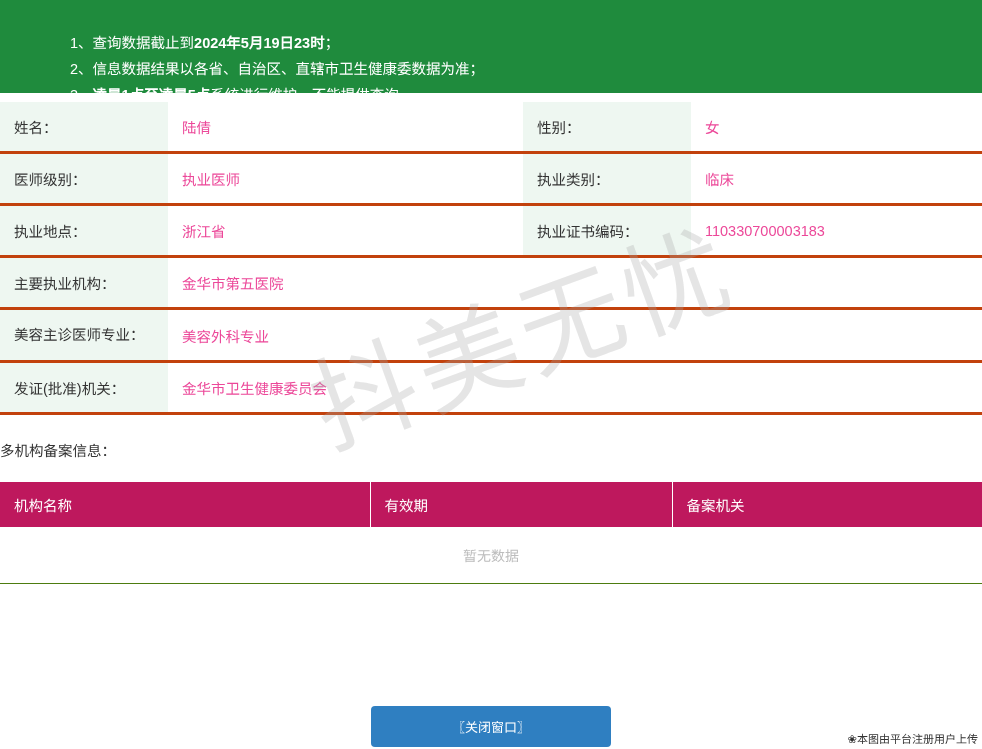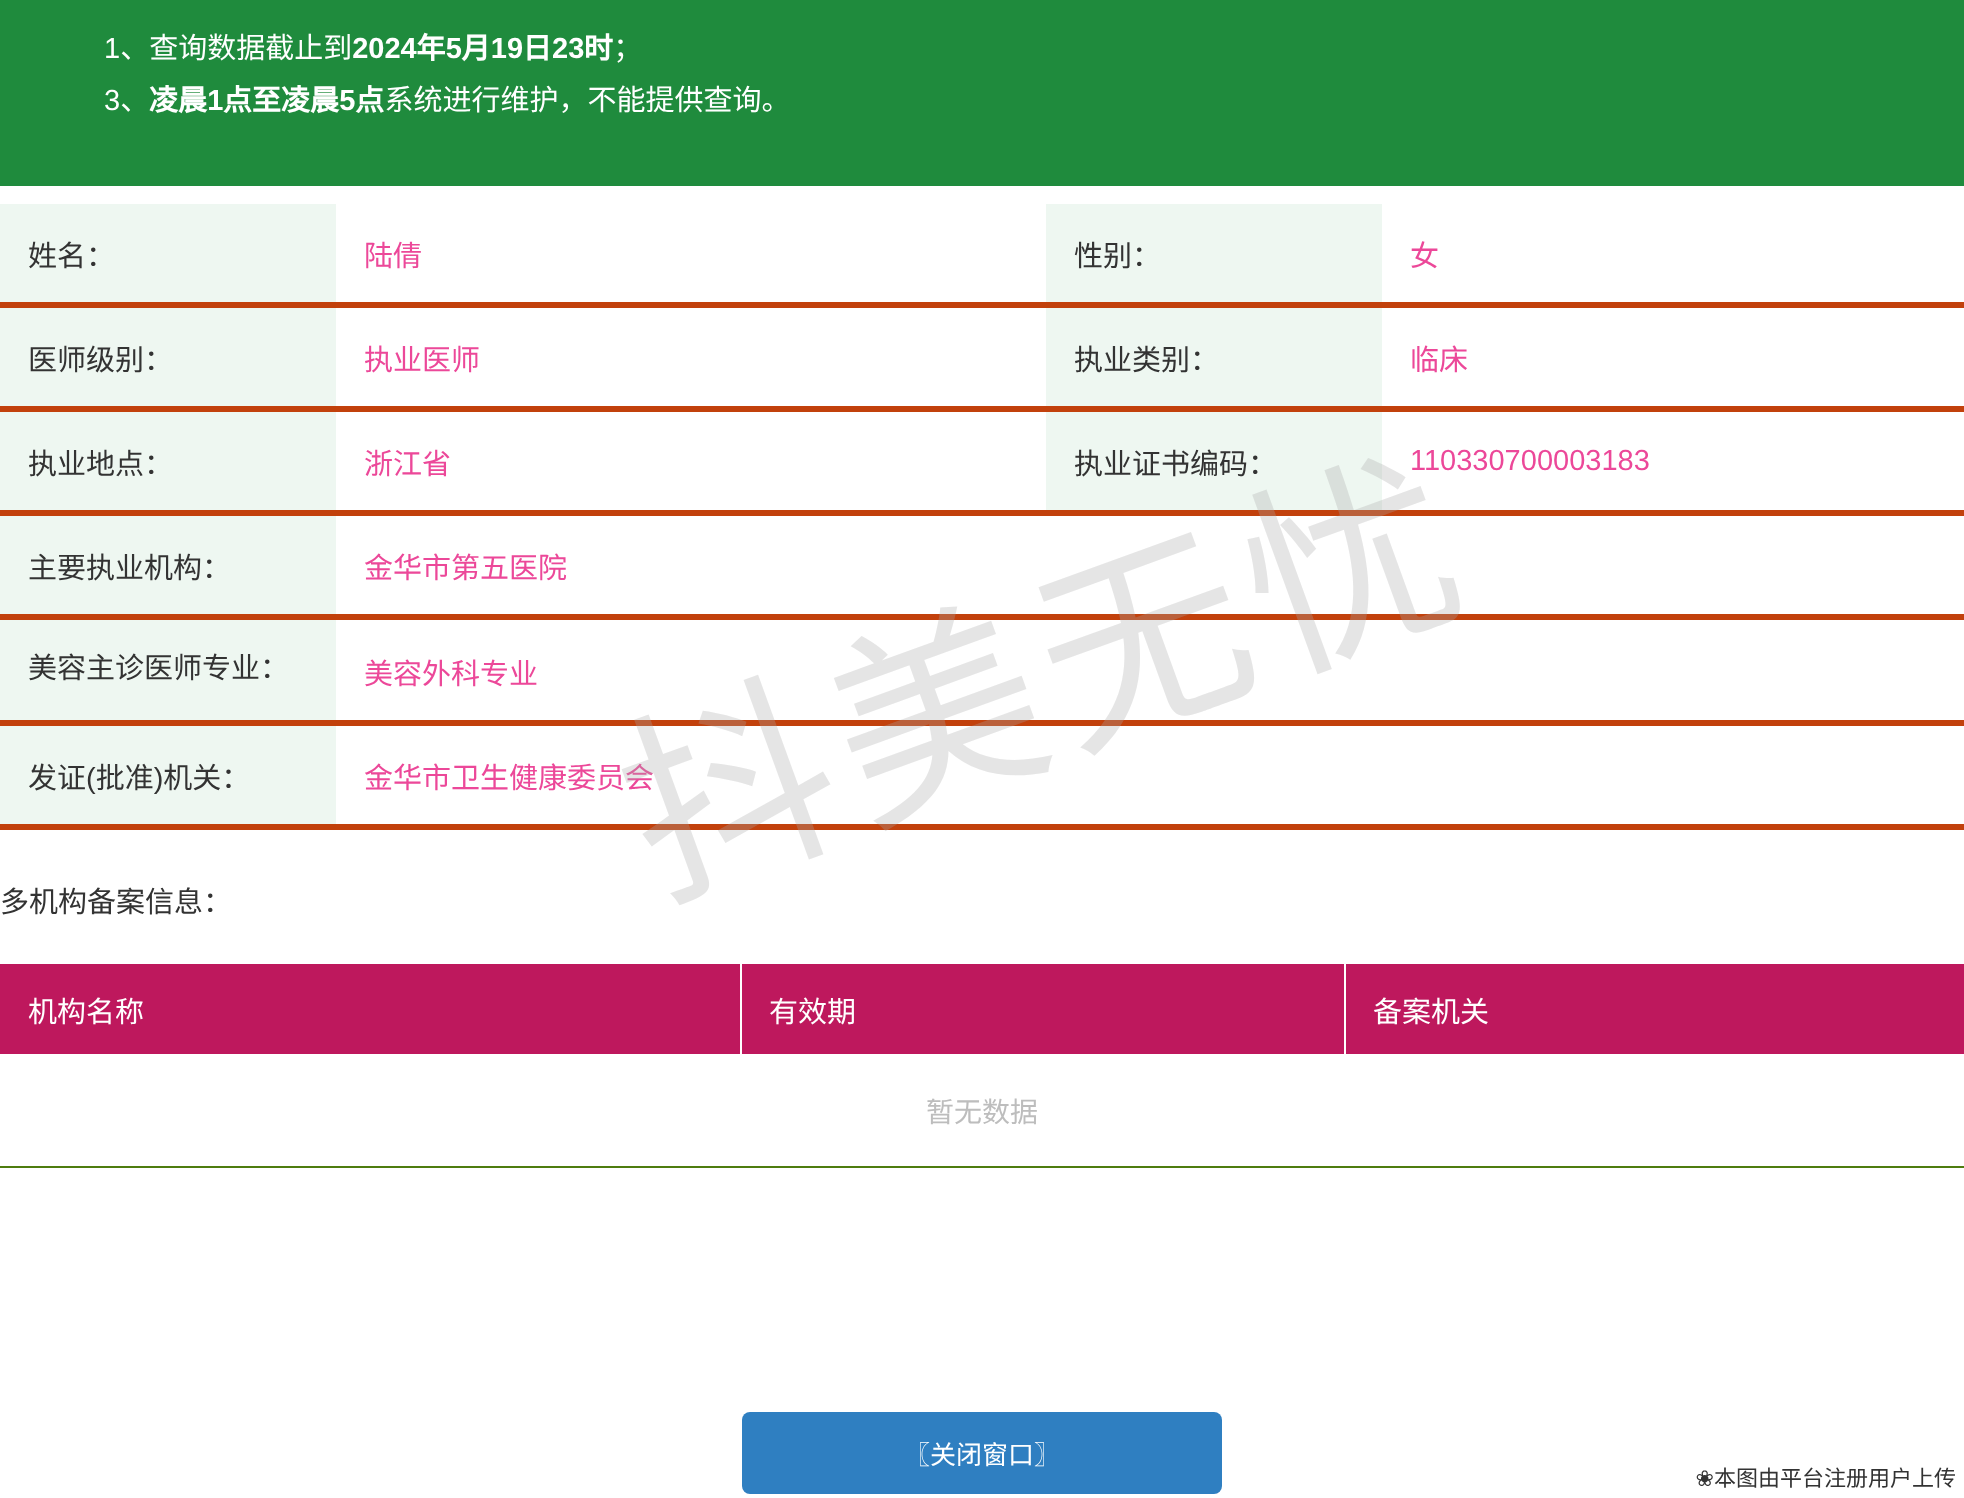--- a/index.html
+++ b/index.html
@@ -20,21 +20,21 @@
 
   
   .notice {
     background: #1f8b3d;
     color: #ffffff;
     padding: 12px 0 14px 0;
     box-sizing: border-box;
     height: 93px;
   }
   .notice ol {
-    margin: 0;
+    margin: 18px;
     padding: 0;
     list-style: none;
   }
   .notice li {
     font-size: 14.5px;
     line-height: 26px;
     padding-left: 52px;
     white-space: nowrap;
   }
   .notice li b { font-weight: bold; }
@@ -149,20 +149,21 @@
     color: #333;
     white-space: nowrap;
   }
 </style>
 </head>
 <body>
 
 <div class="notice">
   <ol>
     <li>1、查询数据截止到<b>2024年5月19日23时</b>；</li>
+    <li>2、信息数据结果以各省、自治区、直辖市卫生健康委数据为准；</li>
     <li>3、<b>凌晨1点至凌晨5点</b>系统进行维护，不能提供查询。</li>
   </ol>
 </div>
 
 <table class="info-table">
   <tbody>
     <tr>
       <td class="lbl col-a">姓名：</td>
       <td class="val col-b">陆倩</td>
       <td class="lbl col-c">性别：</td>

